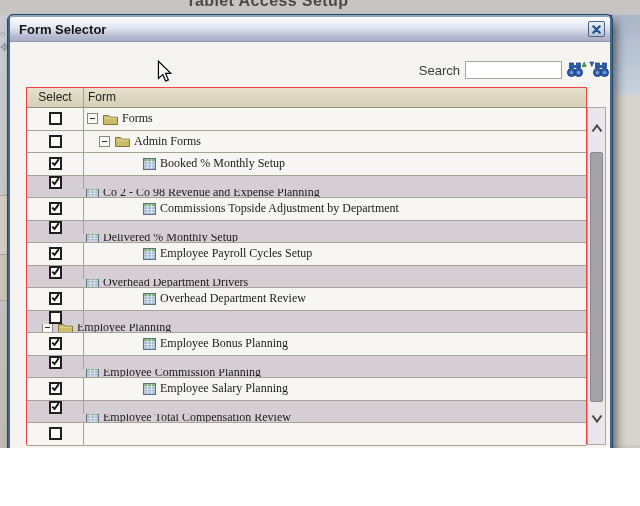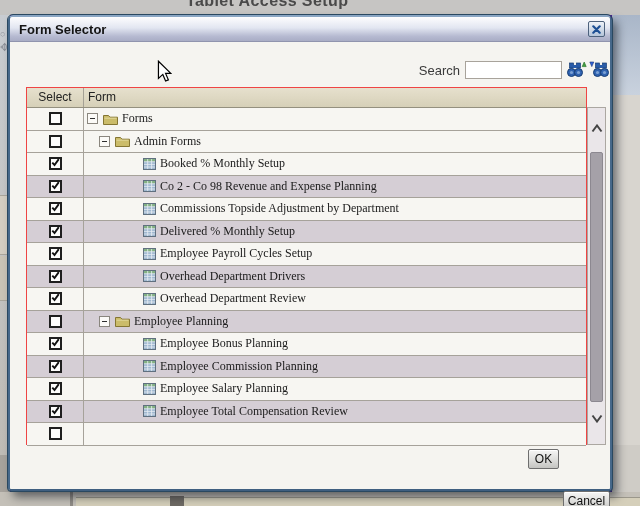--- a/index.html
+++ b/index.html
@@ -1,18 +1,18 @@
 <!DOCTYPE html>
 <html><head>
 <meta charset="utf-8">
 <style>
   * { box-sizing: border-box; margin: 0; padding: 0; }
   html,body { width:640px; height:506px; }
   body { font-family: "Liberation Sans", sans-serif; overflow: hidden; }
-  #screen { position: relative; width: 640px; height: 506px; background: #4c1d95; overflow: hidden; }
+  #screen { position: relative; width: 640px; height: 448px; background: #4c1d95; overflow: hidden; }
 
   
   .bg-top { position:absolute; left:0; top:0; width:640px; height:15px; background:#c6c5c3; overflow:hidden; }
   .bg-top-text { position:absolute; left:186px; top:-8px; font-weight:bold; font-size:16px; color:#4a4a4a; letter-spacing:.4px; white-space:nowrap; }
   .bg-left { position:absolute; left:0; top:15px; width:10px; height:491px; background:linear-gradient(180deg,#c8ccd1,#bdb9b2); overflow:hidden; }
   .bg-left .glyph { position:absolute; color:#8f939b; }
   .lb1 { position:absolute; left:0; top:180px; width:10px; height:60px; background:#d3cdc1; border-top:1px solid #a9a59b; border-bottom:1px solid #a9a59b; }
   .lb2 { position:absolute; left:0; top:241px; width:10px; height:45px; background:#c9c3b5; border-bottom:1px solid #a9a59b; }
   .lb3 { position:absolute; left:0; top:440px; width:10px; height:66px; background:#a6a29c; }
   .bg-right { position:absolute; left:612px; top:15px; width:28px; height:491px; background:#d8d5cf; overflow:hidden; }
@@ -48,21 +48,21 @@
 
   
   .ftable { position:absolute; left:16px; top:70px; width:561px; height:358px;
     border:1px solid #ef4444; background:#f7f6f2; }
   .thead { display:flex; height:20px; background:linear-gradient(180deg,#e6e0cd,#d6d0b8);
     border-bottom:1px solid #94907f; font-size:12px; color:#222; }
   .th { line-height:19px; }
   .th-select { width:57px; text-align:center; border-right:1px solid #a5a195; }
   .th-form { flex:1; padding-left:4px; }
   .trow { display:flex; height:22.53px; border-bottom:1px solid #a6a29a; background:#f7f6f2; }
-  .trow.shaded { background:#d5ced5; }
+  .trow.shaded { background:#d5ced5;flex-direction:column; }
   .cell-select { width:57px; border-right:1px solid #a6a29a; display:flex; align-items:center; justify-content:center; }
   .cell-form { flex:1; display:flex; align-items:center; font-size:12px; color:#1a1a1a; overflow:hidden; white-space:nowrap;font-family:Liberation Serif, serif; }
   .lvl0 { padding-left:3px; } .lvl1 { padding-left:15px;text-align:right; } .lvl2 { padding-left:59px; }
   .checkbox { width:13px; height:13px; background:#fdfdfc; border:2px solid #1f1f1f; display:flex; align-items:center; justify-content:center; cursor:pointer; }
   .checkbox svg { margin-top:-2px; }
   .minusbox { width:11px; height:11px; border:1px solid #8a867e; background:#fbfaf7; display:inline-flex; align-items:center; justify-content:center; margin-right:5px; cursor:pointer; flex:none; }
   .minusline { width:5px; height:1px; background:#2f2f2f; }
   .icon { display:inline-flex; margin-right:4px; flex:none; }
   .rlabel { white-space:nowrap; }
 

